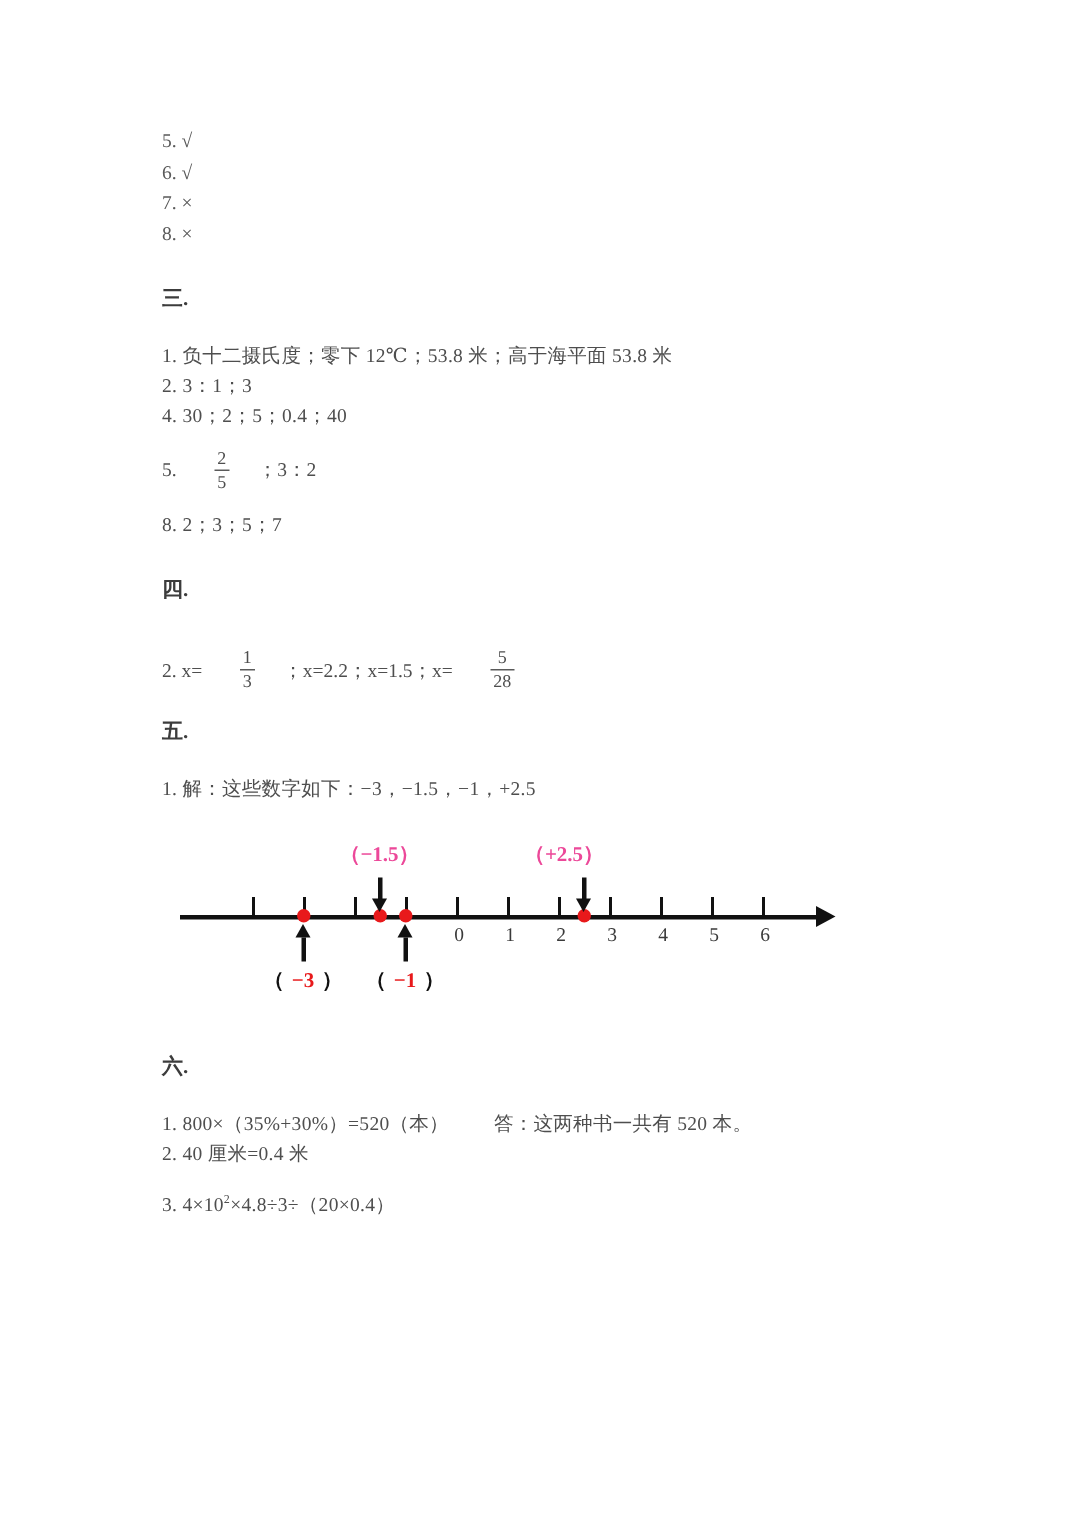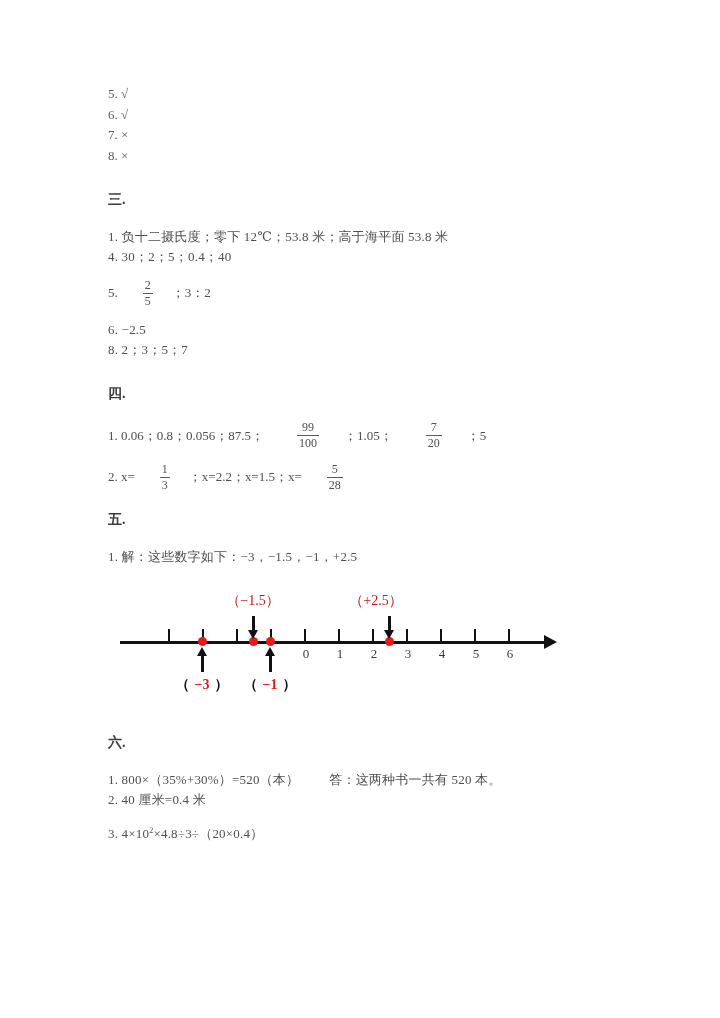--- a/index.html
+++ b/index.html
@@ -166,22 +166,22 @@
     top: -9px;
     width: 0; height: 0;
     border-left: 5.5px solid transparent;
     border-right: 5.5px solid transparent;
     border-bottom: 9px solid #111111;
   }
   .lbl-above {
     position: absolute;
     top: 8px;
     font-size: 14px;
-    font-weight: normal;
-    color: #b91c1c;
+    font-weight: bold;
+    color: #ec4899;
     white-space: nowrap;
     transform: translateX(-50%);
   }
   .lbl-below {
     position: absolute;
     top: 92px;
     font-size: 14px;
     font-weight: bold;
     color: #111111;
     white-space: nowrap;
@@ -215,42 +215,38 @@
         <span>8.</span>
         <span>×</span>
       </div>
     </div>
 
     <div class="gap-lg"></div>
 
     <div class="section-head">三.</div>
     <div class="gap-md"></div>
     <div class="line">1. 负十二摄氏度；零下 12℃；53.8 米；高于海平面 53.8 米</div>
+    <div class="line">2. 3：1；3</div>
     <div class="line">4. 30；2；5；0.4；40</div>
 
     <div class="gap-sm"></div>
 
     <div class="mixline">
       <span>5.</span><span class="sp-a"></span><span class="frac"><span class="num">2</span><span class="den">5</span></span><span class="sp-b"></span><span>；3：2</span>
     </div>
 
     <div class="gap-sm"></div>
 
-    <div class="line">6. −2.5</div>
     <div class="line">8. 2；3；5；7</div>
 
     <div class="gap-lg"></div>
 
     <div class="section-head">四.</div>
     <div class="gap-md"></div>
 
-    <div class="mixline">
-      <span>1.</span>
-      <span>0.06；0.8；0.056；87.5；</span><span class="sp-d"></span><span class="frac"><span class="num">99</span><span class="den">100</span></span><span class="sp-a"></span><span>；1.05；</span><span class="sp-d"></span><span class="frac"><span class="num">7</span><span class="den">20</span></span><span class="sp-a"></span><span>；5</span>
-    </div>
 
     <div class="gap-sm"></div>
 
     <div class="mixline">
       <span>2.</span>
       <span>x=</span><span class="sp-a"></span><span class="frac"><span class="num">1</span><span class="den">3</span></span><span class="sp-b"></span><span>；x=2.2；x=1.5；x=</span><span class="sp-a"></span><span class="frac"><span class="num">5</span><span class="den">28</span></span>
     </div>
 
     <div class="gap-md"></div>
 

